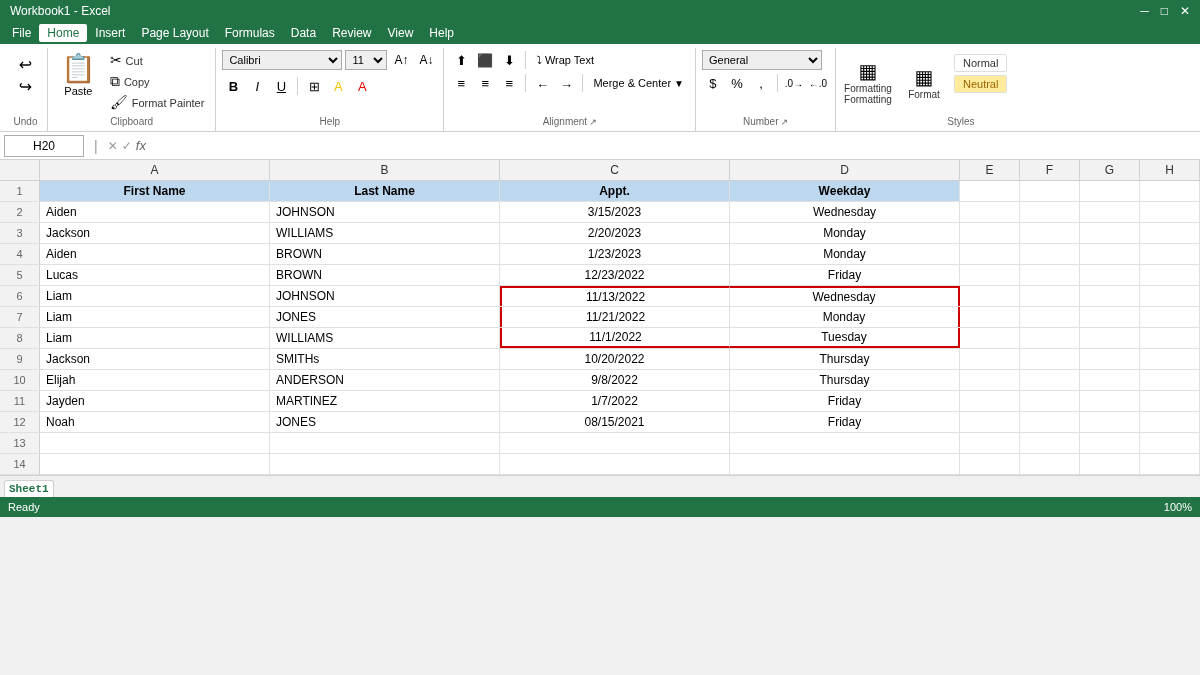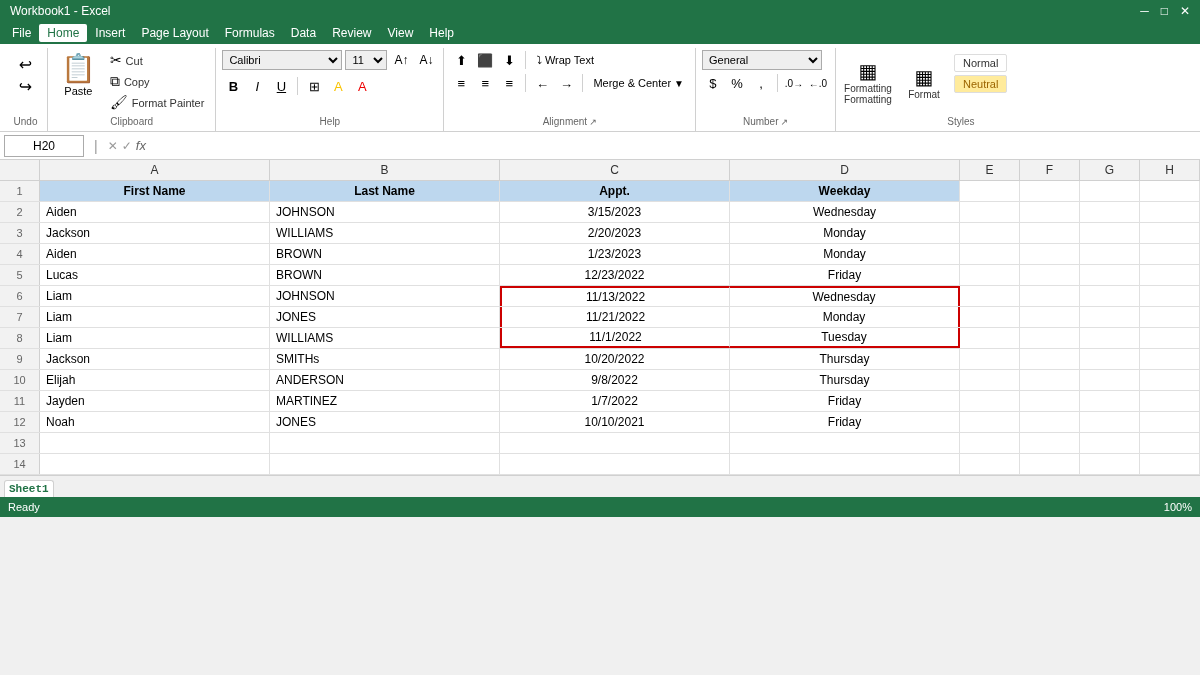--- a/index.html
+++ b/index.html
@@ -653,21 +653,21 @@
         <div class="cell cell-D">Friday</div>
         <div class="cell cell-E"></div>
         <div class="cell cell-F"></div>
         <div class="cell cell-G"></div>
         <div class="cell" style="flex: 1 1 0%;"></div>
       </div>
       <div class="sheet-row">
         <div class="row-num">12</div>
         <div class="cell cell-A">Noah</div>
         <div class="cell cell-B">JONES</div>
-        <div class="cell cell-C">10/10/2021</div>
+        <div class="cell cell-C">08/15/2021</div>
         <div class="cell cell-D">Friday</div>
         <div class="cell cell-E"></div>
         <div class="cell cell-F"></div>
         <div class="cell cell-G"></div>
         <div class="cell" style="flex: 1 1 0%;"></div>
       </div>
       <div class="sheet-row">
         <div class="row-num">13</div>
         <div class="cell cell-A"></div>
         <div class="cell cell-B"></div>

